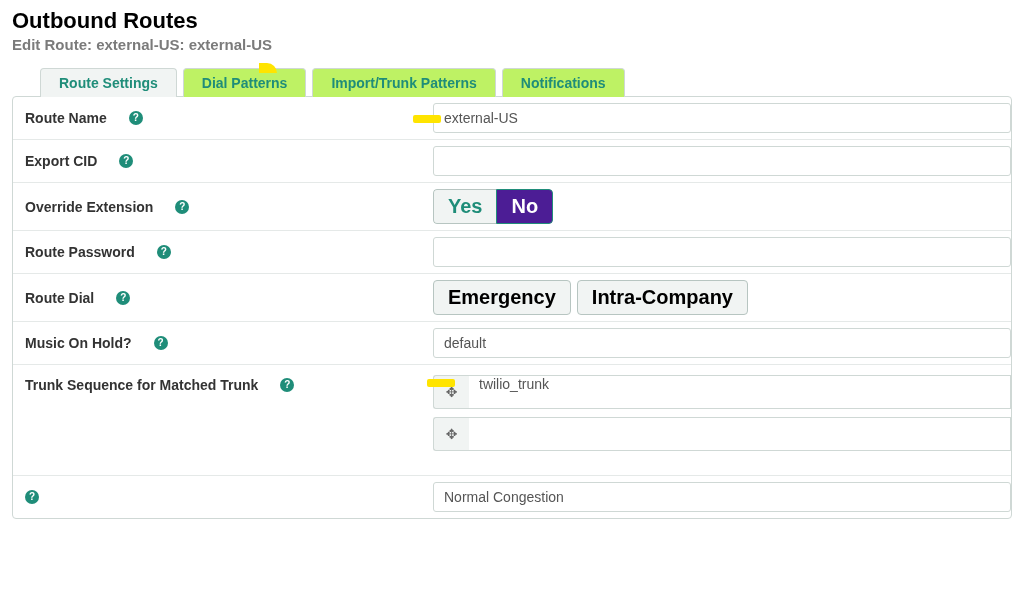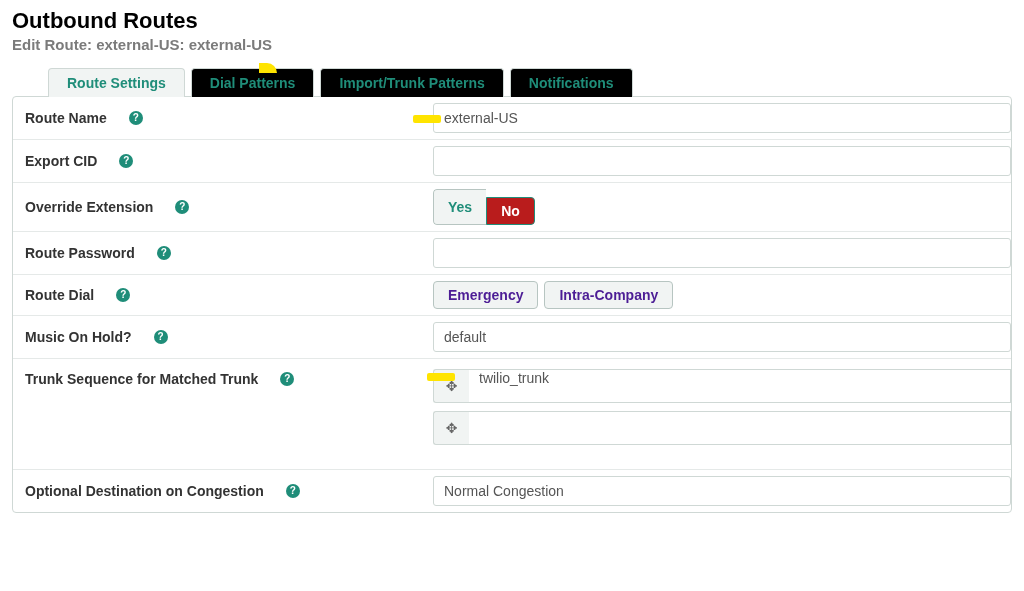--- a/index.html
+++ b/index.html
@@ -19,21 +19,21 @@
   }
   .subtitle {
     font-size: 15px;
     font-weight: 700;
     color: #7b7b7b;
     margin-bottom: 14px;
   }
   .tabs {
     display: flex;
     gap: 6px;
-    margin-left: 24px;
+    margin-left: 16px;
     padding-left: 12px;
   }
   .tab {
     border: 1px solid #cfd8d5;
     border-bottom: none;
     border-top-left-radius: 4px;
     border-top-right-radius: 4px;
     padding: 6px 18px;
     font-size: 14px;
     font-weight: 700;
@@ -42,21 +42,21 @@
     cursor: pointer;
     position: relative;
     bottom: -1px;
     z-index: 2;
   }
   .tab.active {
     background: #f1f4f3;
     border-color: #cfd8d5;
   }
   .tab.inactive {
-    background: #000000;
+    background: #bef264;
   }
   .panel {
     border: 1px solid #cfd8d5;
     border-radius: 4px;
     position: relative;
     z-index: 1;
   }
   .row {
     display: flex;
     align-items: center;
@@ -111,41 +111,40 @@
     text-align: left;
   }
   .toggle-group {
     display: inline-flex;
     border-radius: 4px;
     overflow: hidden;
   }
   .toggle-btn {
     border: 1px solid #b7c5c1;
     padding: 5px 14px;
-    font-size: 14px;
+    font-size: 20px;
     font-weight: 700;
     background: #f1f4f3;
     color: #1f8d79;
     cursor: pointer;
   }
   .toggle-btn.left { border-right: none; border-top-left-radius: 4px; border-bottom-left-radius: 4px; }
   .toggle-btn.right { border-top-right-radius: 4px; border-bottom-right-radius: 4px; }
   .toggle-btn.selected {
-    background: #b91c1c;
+    background: #4c1d95;
     color: #ffffff;
     border-color: #218d7a;
-    margin-top: 8px;
   }
   .option-btn {
     border: 1px solid #b7c5c1;
     padding: 5px 14px;
-    font-size: 14px;
+    font-size: 20px;
     font-weight: 700;
     background: #f1f4f3;
-    color: #4c1d95;
+    color: #000000;
     border-radius: 4px;
     cursor: pointer;
   }
   .trunk-block {
     flex: 1;
     display: flex;
     flex-direction: column;
     gap: 8px;
   }
   .trunk-row {
@@ -288,21 +287,20 @@
           <div class="drag-handle">✥</div>
           <div class="trunk-select"></div>
         </div>
       </div>
     </div>
     <span class="highlight-yellow hl-1" style="left:414px; top:14px;"></span>
   </div>
 
   <div class="row">
     <div class="row-label">
-      <span>Optional Destination on Congestion</span>
       <span class="help-icon">?</span>
     </div>
     <div class="row-body">
       <div class="select-input">Normal Congestion</div>
     </div>
   </div>
 
 </div>
 
 </body></html>

